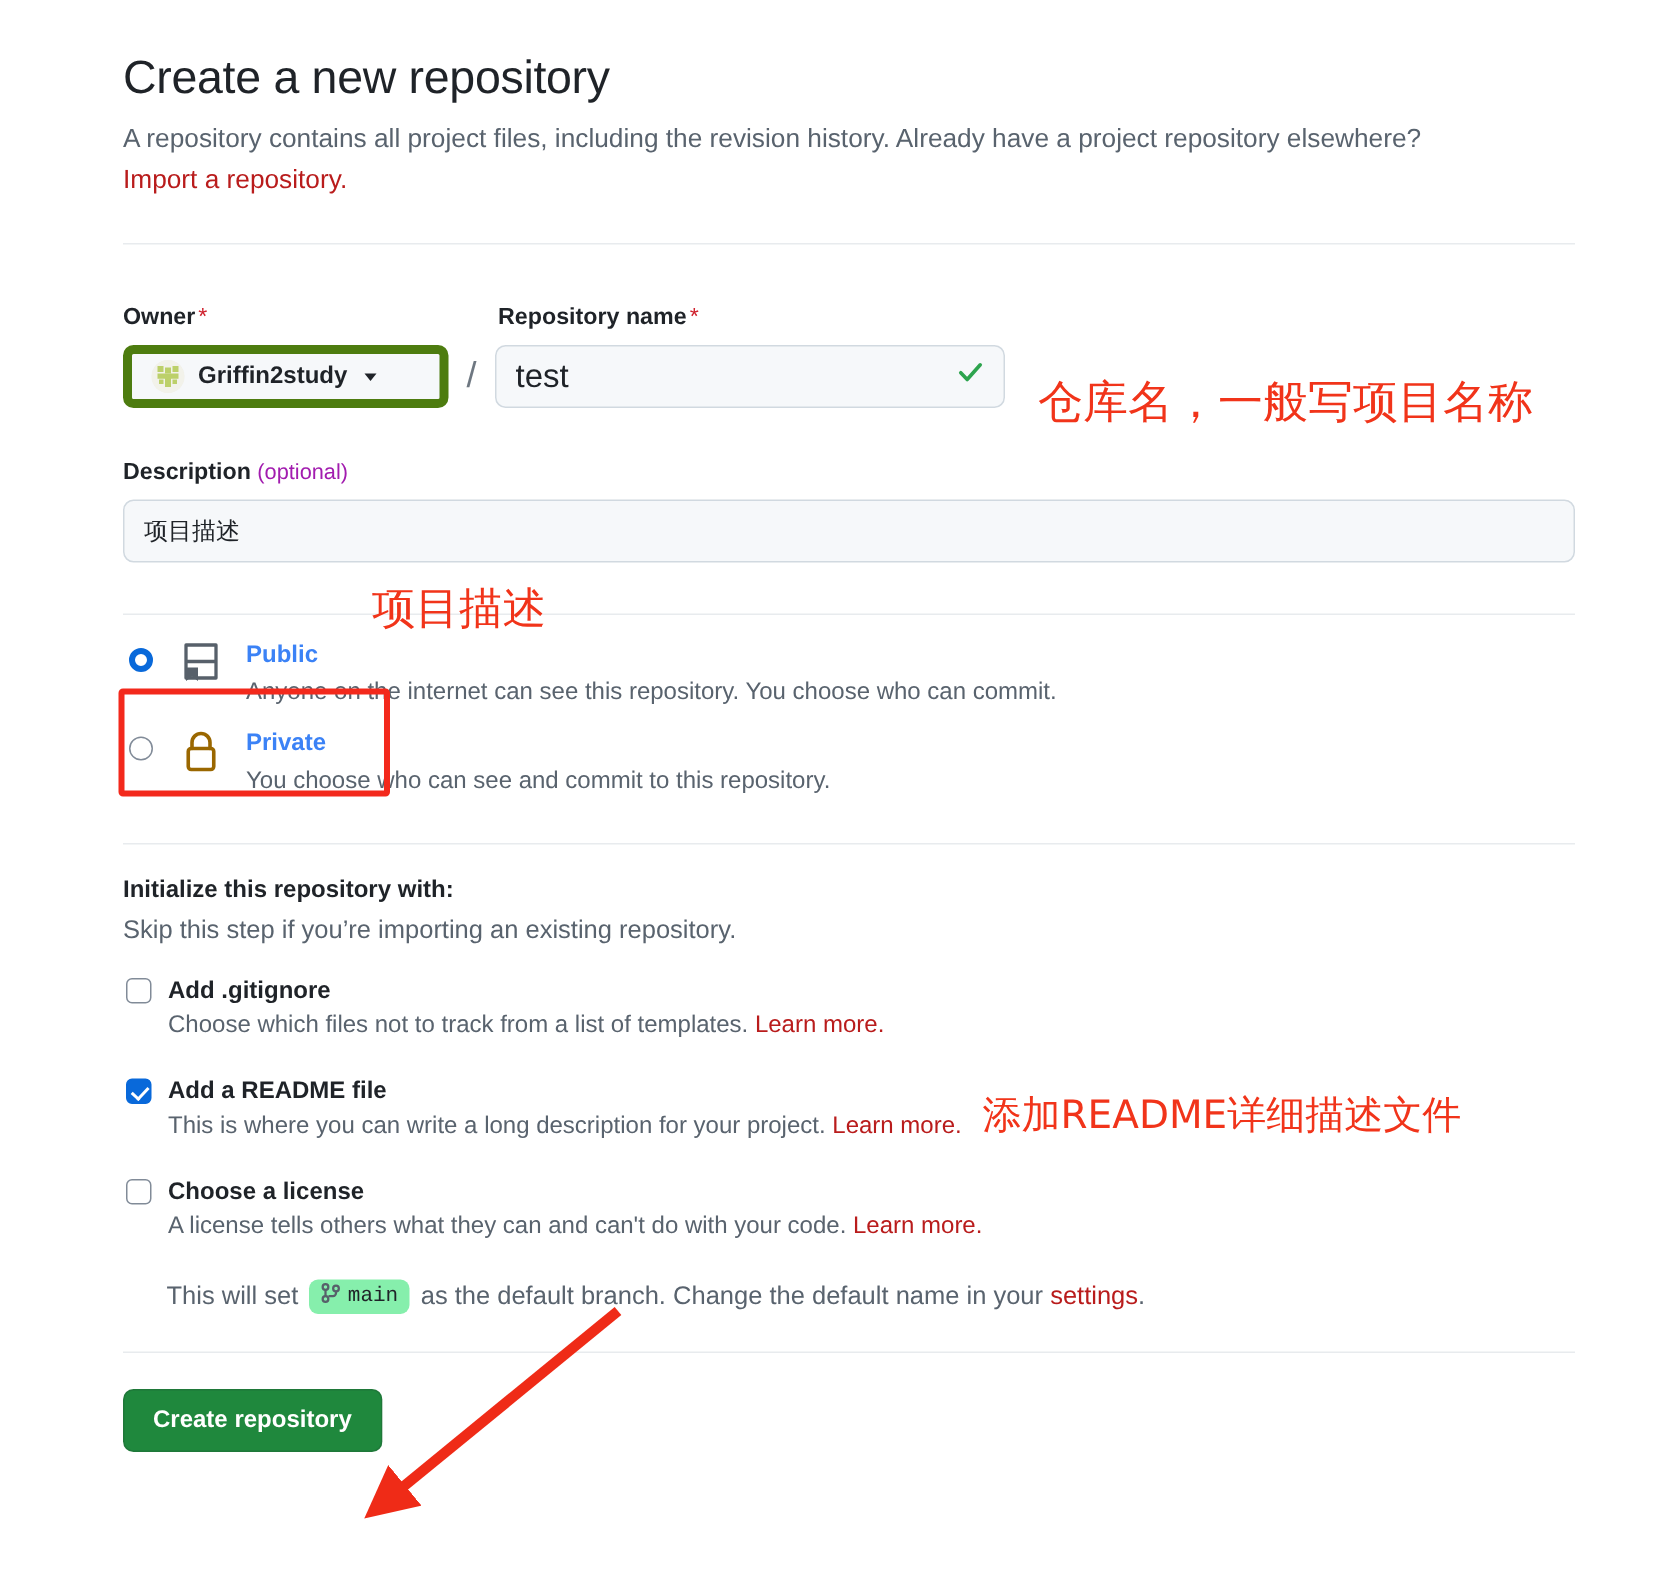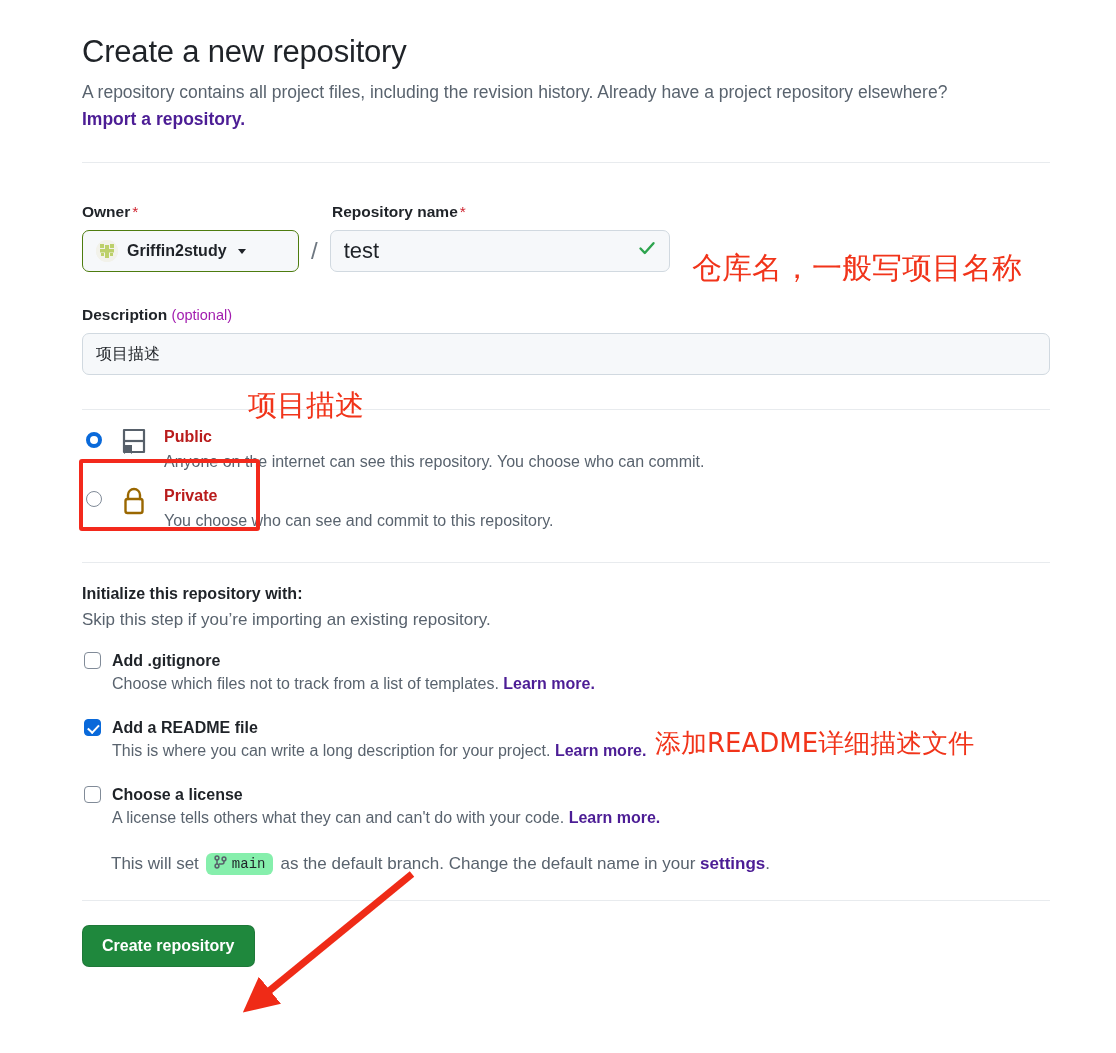--- a/index.html
+++ b/index.html
@@ -24,21 +24,21 @@
     padding-top: 33px;
     line-height: 1.25;
   }
   .subtitle {
     font-size: 17.5px;
     color: #59636e;
     line-height: 1.55;
     margin-top: 7px;
     max-width: 970px;
   }
-  .link { color: #4c1d95; text-decoration: none; font-weight: bold; }
+  .link { color: #b91c1c; text-decoration: none; }
 
   .divider {
     height: 1px;
     background: #e8ebee;
     margin-top: 29px;
   }
 
   .row-labels {
     display: flex;
     margin-top: 40px;
@@ -56,21 +56,21 @@
     display: flex;
     align-items: center;
     margin-top: 9px;
   }
   .owner-btn {
     display: flex;
     align-items: center;
     gap: 9px;
     height: 42px;
     padding: 0 13px;
-    border: 1px solid #4d7c0f;
+    border: 6px solid #4d7c0f;
     border-radius: 7px;
     background: #f6f8fa;
     font-size: 16px;
     font-weight: bold;
     color: #1f2328;
     cursor: pointer;
     min-width: 217px;
   }
   .avatar {
     width: 22px; height: 22px;
@@ -146,21 +146,21 @@
     background: #fff;
     margin-top: 6px;
     margin-left: 4px;
     flex: none;
     position: relative;
     cursor: pointer;
   }
   .radio.on { border: 4.5px solid #0969da; background: #fff; }
   .vis-icon { width: 40px; margin-left: 18px; margin-top: 1px; flex: none; }
   .vis-text { margin-left: 4px; }
-  .vis-name { font-size: 16px; font-weight: bold; color: #b91c1c; line-height: 1.35; }
+  .vis-name { font-size: 16px; font-weight: bold; color: #3b82f6; line-height: 1.35; }
   .vis-desc { font-size: 16px; color: #59636e; margin-top: 3px; line-height: 1.4; }
 
   .divider3 { height: 1px; background: #e8ebee; margin-top: 24px; }
 
   .init-title { margin-top: 22px; font-size: 16px; font-weight: bold; }
   .init-sub { margin-top: 7px; font-size: 17px; color: #59636e; }
 
   .opt-list { margin-top: 22px; }
   .opt-item { margin-bottom: 26px; }
   .opt-head { display: flex; align-items: center; }

